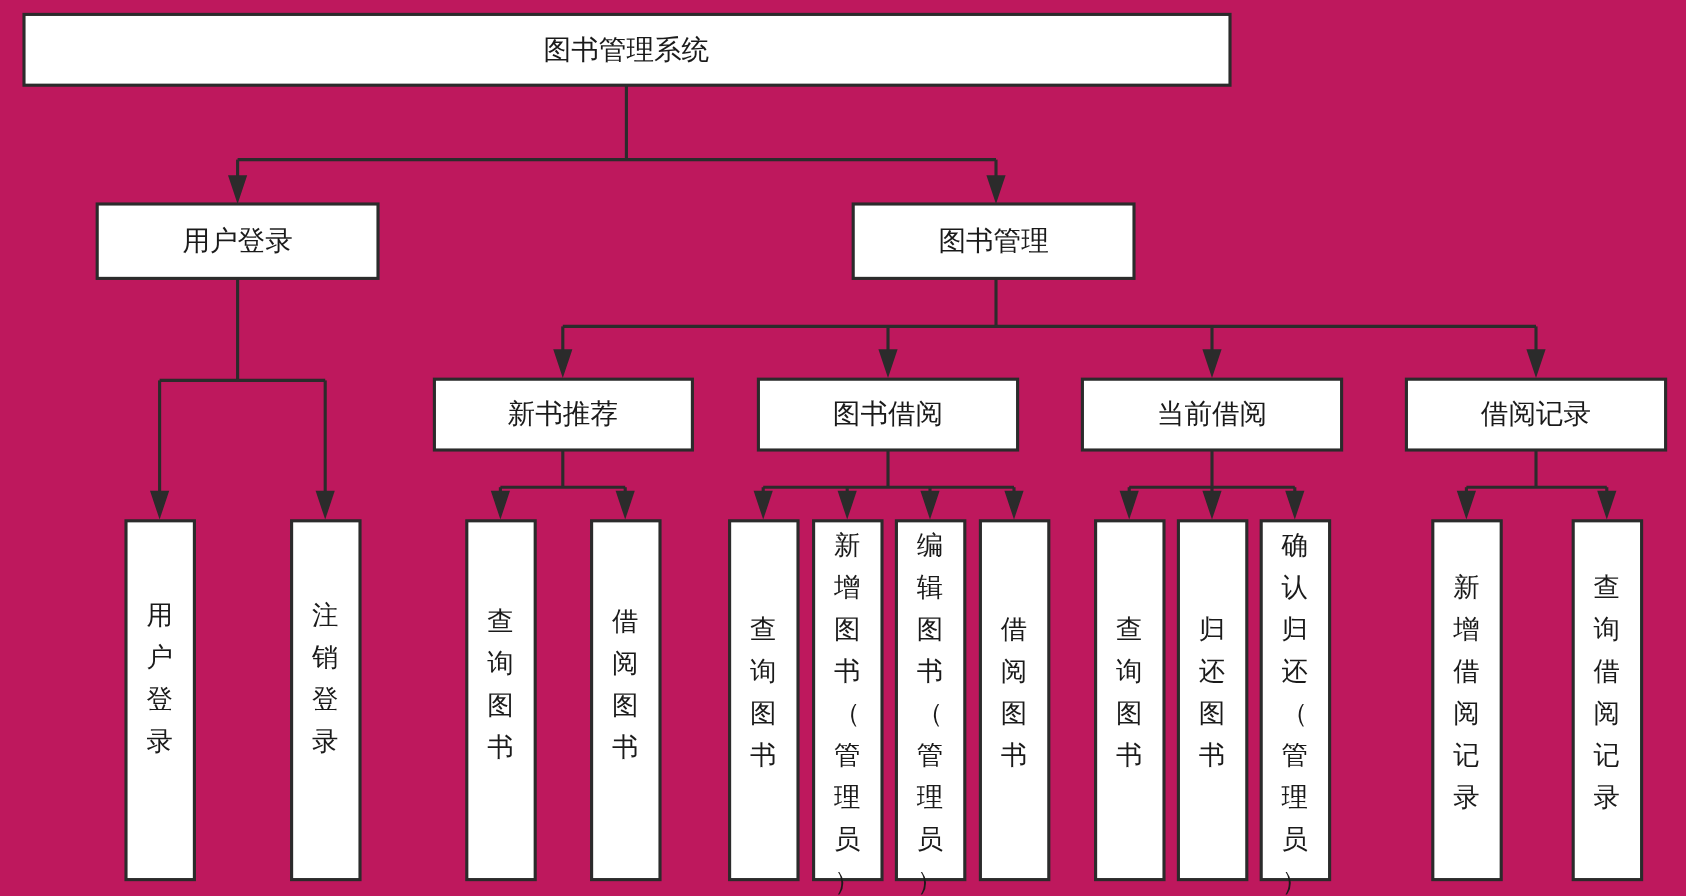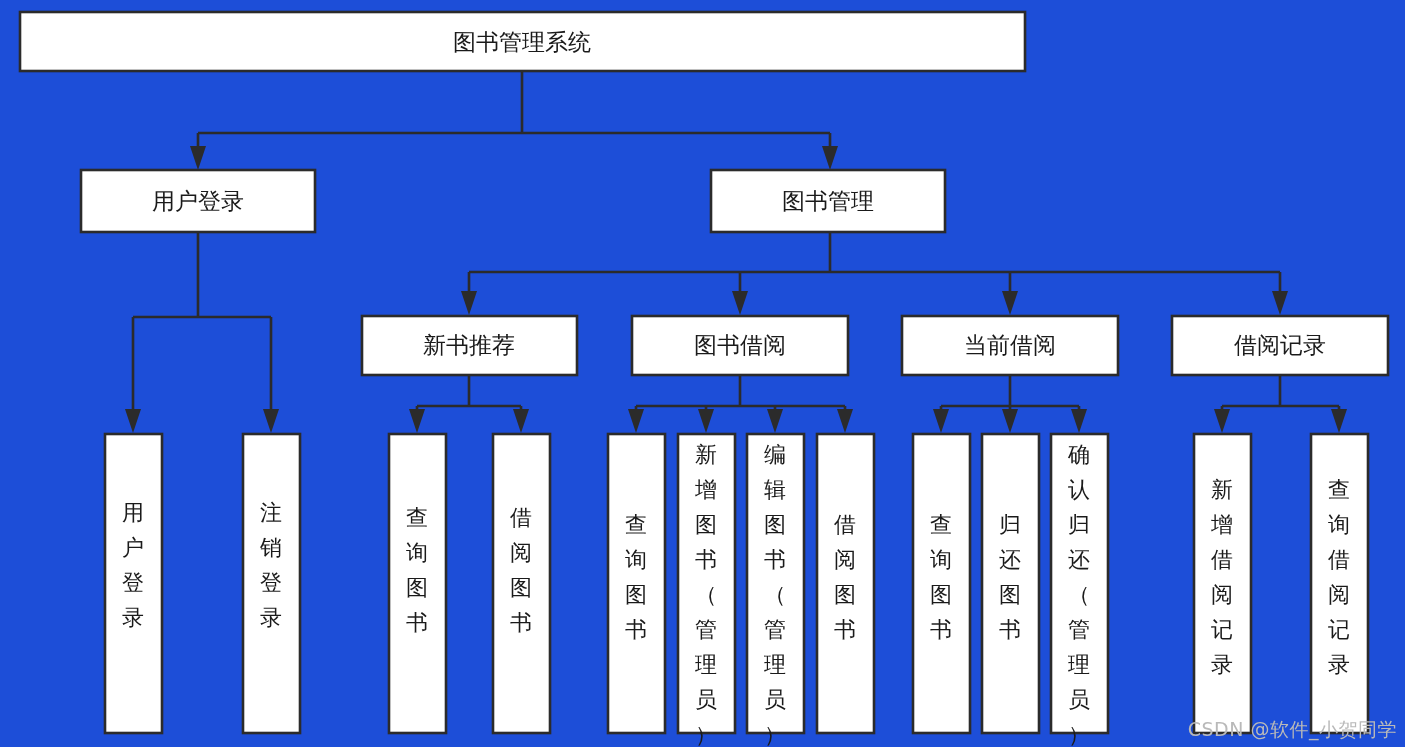--- a/index.html
+++ b/index.html
@@ -10,21 +10,21 @@
   body {
     width: 1405px;
     height: 747px;
     font-family: "DejaVu Sans", "Liberation Sans", sans-serif;
     overflow: hidden;
   }
   #diagram-root {
     position: relative;
     width: 1405px;
     height: 747px;
-    background: #1d4ed8;
+    background: #be185d;
   }
   svg#flowchart {
     position: absolute;
     inset: 0;
     width: 1405px;
     height: 747px;
     display: block;
   }
   .node-box {
     fill: #ffffff;
@@ -230,15 +230,14 @@
       <text class="node-label-v" x="1222" y="497"><tspan x="1222" y="497">新</tspan><tspan x="1222" y="532">增</tspan><tspan x="1222" y="567">借</tspan><tspan x="1222" y="602">阅</tspan><tspan x="1222" y="637">记</tspan><tspan x="1222" y="672">录</tspan></text>
     </g>
 
     <g>
       <rect class="node-box" x="1311" y="434" width="57" height="299"></rect>
       <text class="node-label-v" x="1339" y="497"><tspan x="1339" y="497">查</tspan><tspan x="1339" y="532">询</tspan><tspan x="1339" y="567">借</tspan><tspan x="1339" y="602">阅</tspan><tspan x="1339" y="637">记</tspan><tspan x="1339" y="672">录</tspan></text>
     </g>
 
   </svg>
 
-  <div class="watermark">CSDN @软件_小贺同学</div>
 
 </div>
 
 </body></html>

